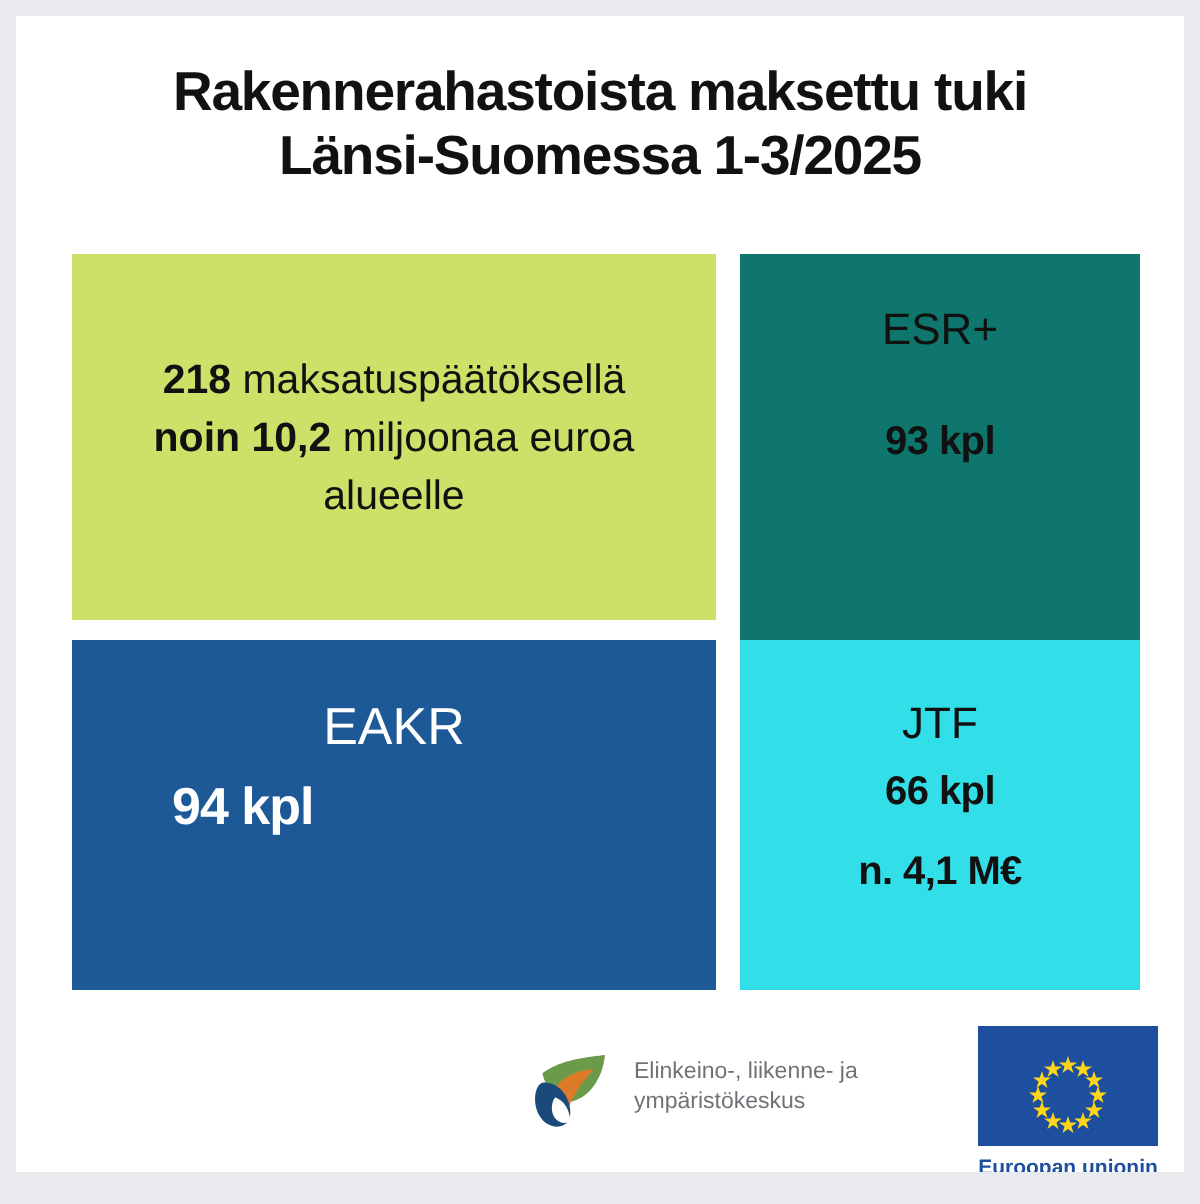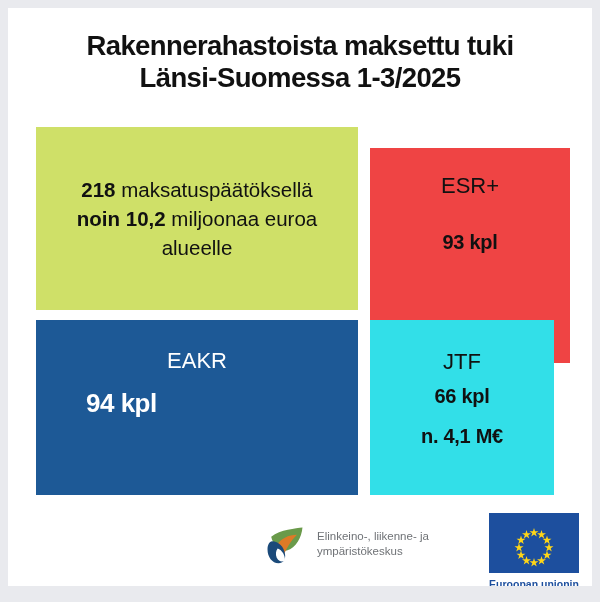--- a/index.html
+++ b/index.html
@@ -56,34 +56,33 @@
     top: 0;
     width: 322px;
     height: 183px;
     background: #cfe068;
   }
   .tile-esr {
     left: 334px;
     top: 0;
     width: 200px;
     height: 215px;
-    background: #ef4444;
-    margin-top: 21px;
+    background: #0f766e;
   }
   .tile-eakr {
     left: 0;
     top: 193px;
     width: 322px;
     height: 175px;
     background: #1d5996;
   }
   .tile-jtf {
     left: 334px;
     top: 193px;
-    width: 184px;
+    width: 200px;
     height: 175px;
     background: #32dfe8;
   }
 
   
   .summary {
     position: absolute;
     left: 0;
     right: 0;
     top: 50%;
@@ -125,21 +124,21 @@
   .tile-jtf .fund-stat-1 { top: 65px; }
   .tile-jtf .fund-stat-2 { top: 105px; }
 
   
   .eakr-label {
     position: absolute;
     left: 0;
     right: 0;
     top: 28px;
     text-align: center;
-    font-size: 22px;
+    font-size: 26px;
     color: #ffffff;
   }
   .eakr-stats {
     position: absolute;
     left: 26px;
     right: 26px;
     top: 68px;
     display: flex;
     justify-content: space-between;
     align-items: center;

